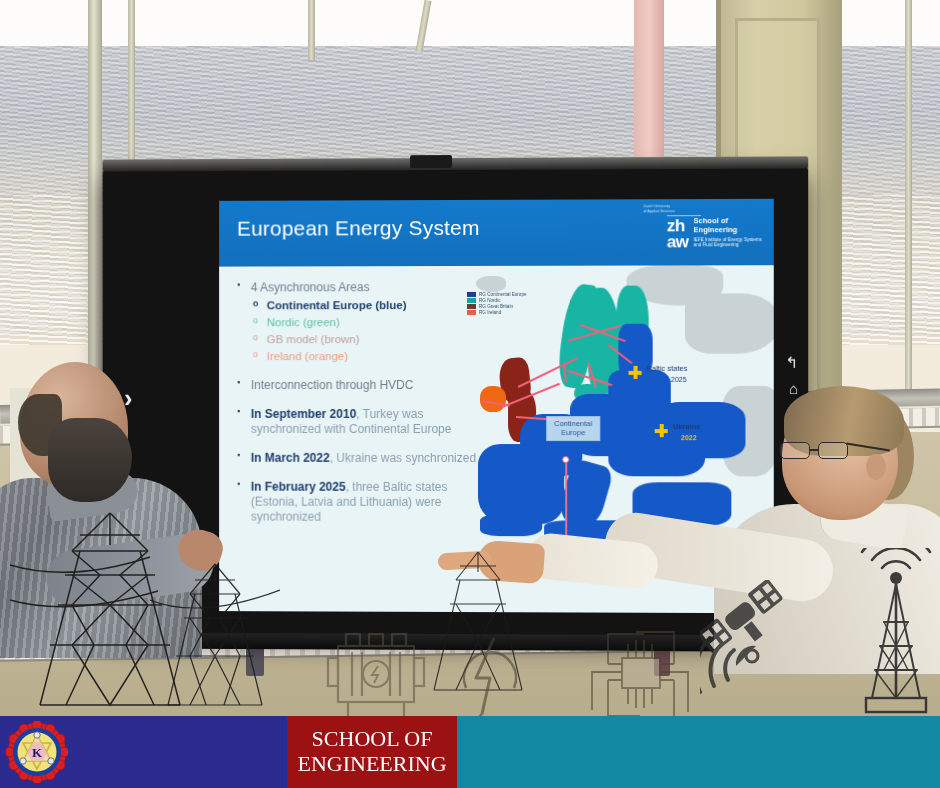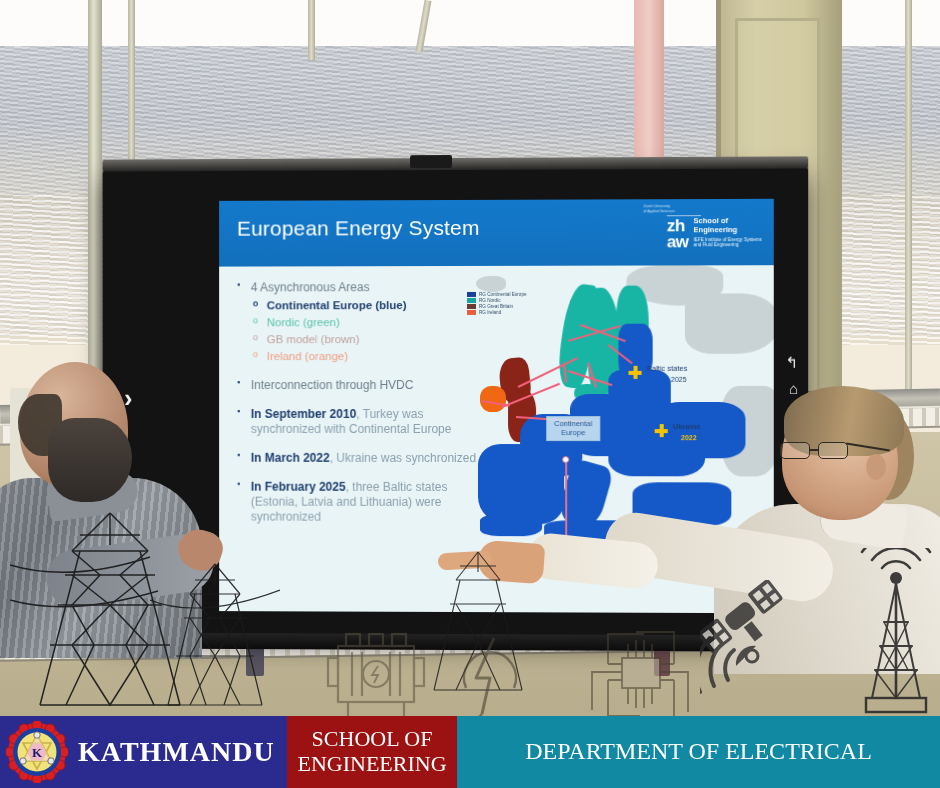--- a/index.html
+++ b/index.html
@@ -551,31 +551,29 @@
             <path d="M31 14 L45 40 L17 40 Z" fill="#f6d9e0" opacity=".55"></path>
             <circle cx="31" cy="31" r="8.5" fill="#f0b9c6"></circle>
             <text x="31" y="36" font-family="Liberation Serif, serif" font-size="13" font-weight="bold" fill="#1b1b6e" text-anchor="middle">K</text>
             <circle cx="31" cy="14" r="3.2" fill="#e8e8e8" stroke="#555" stroke-width=".8"></circle>
             <circle cx="45" cy="40" r="3.2" fill="#e8e8e8" stroke="#555" stroke-width=".8"></circle>
             <circle cx="17" cy="40" r="3.2" fill="#e8e8e8" stroke="#555" stroke-width=".8"></circle>
           </g>
         </svg>
       </div>
       <div class="ku-txt">
-        <div class="l1">KATHMANDU</div>
       </div>
     </div>
 
     <div class="seg seg-soe">
       <div class="soe-txt">
         <div>SCHOOL OF</div>
         <div>ENGINEERING</div>
       </div>
     </div>
 
     <div class="seg seg-dept">
       <div class="dept-txt">
-        <div>DEPARTMENT OF ELECTRICAL</div>
       </div>
     </div>
   </div>
 
 </div>
 
 </body></html>

